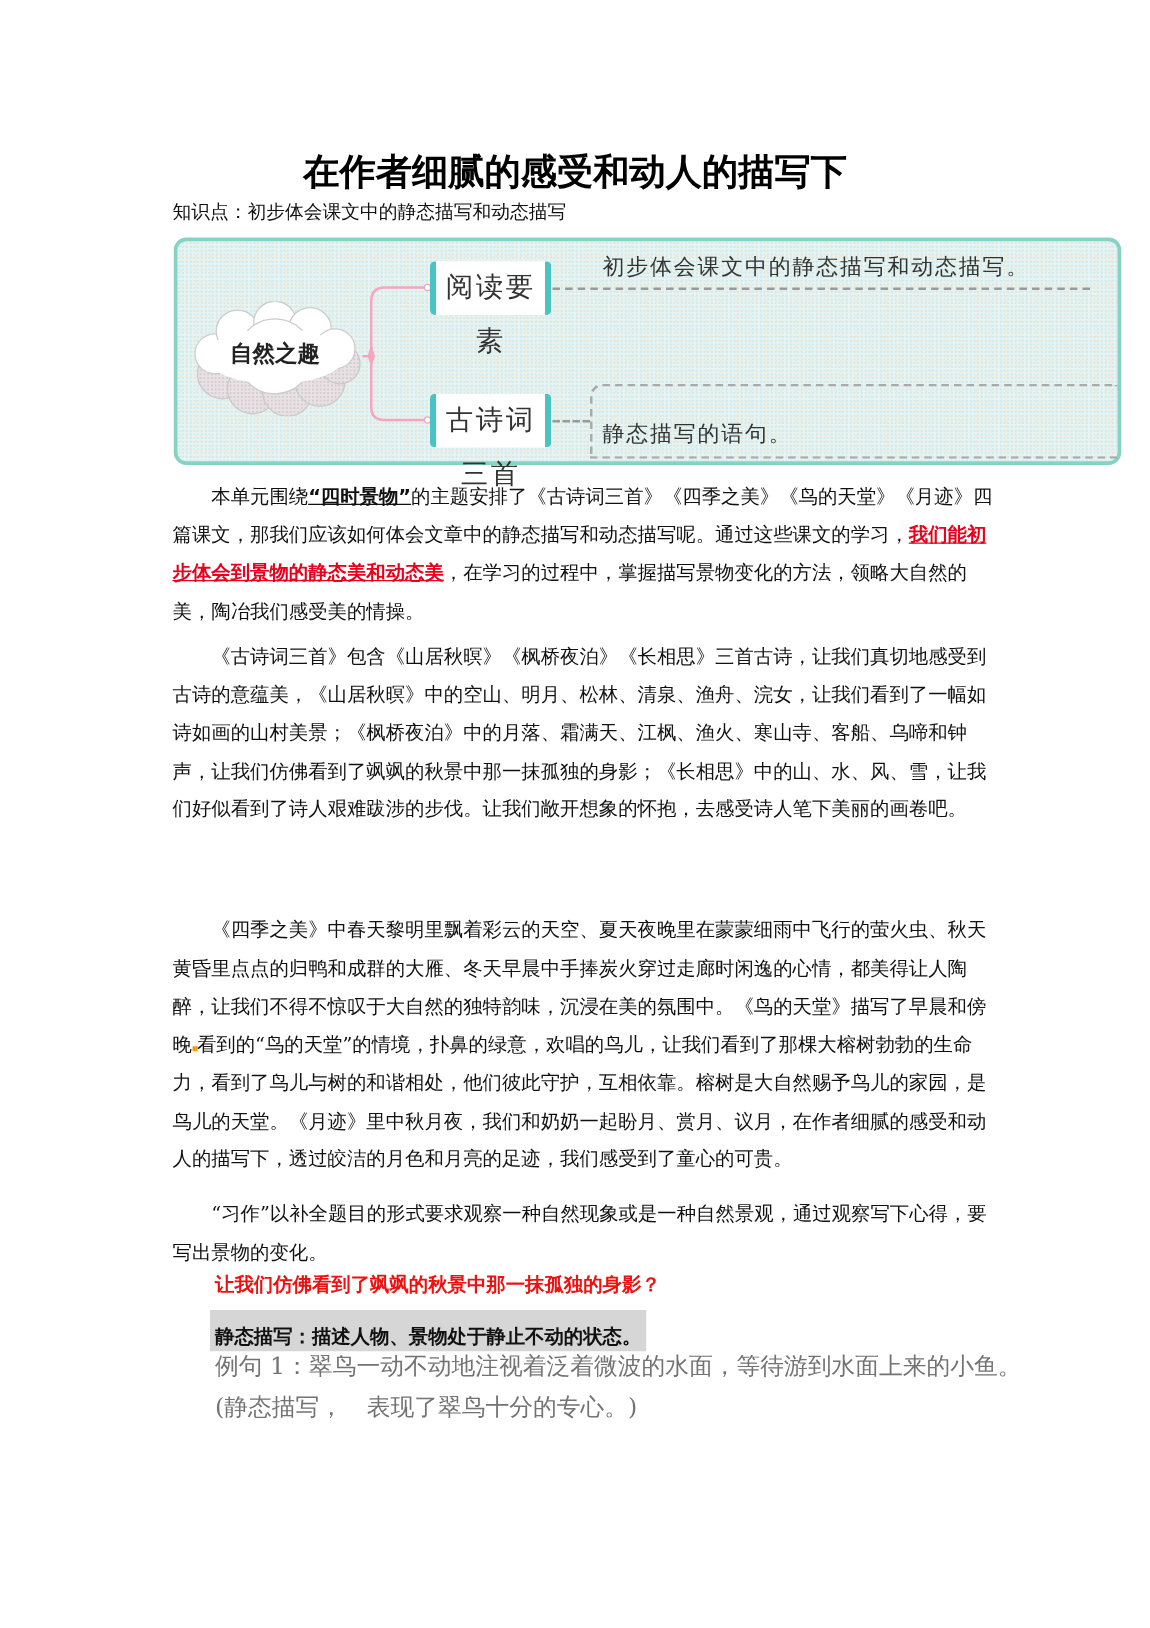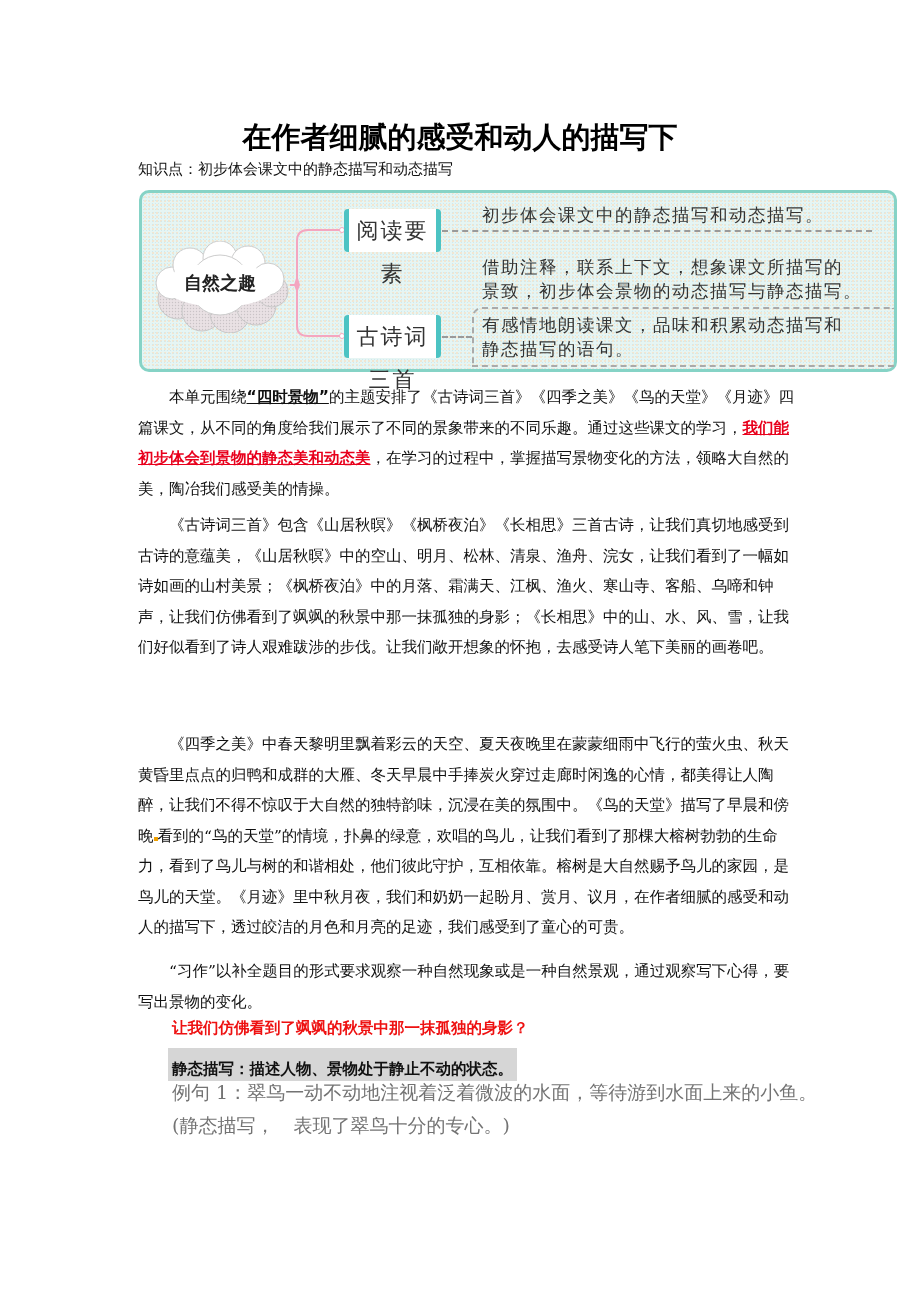--- a/index.html
+++ b/index.html
@@ -20,21 +20,21 @@
   .cloud { position: absolute; left: 8px; top: 48px; width: 140px; height: 92px; }
   .cloud-label { position: absolute; left: 0; width: 140px; top: 30px; text-align: center;
         font-family: "DejaVu Sans", "Liberation Sans", sans-serif; font-size: 18px; font-weight: bold; color: #222; }
   .connector { position: absolute; left: 0; top: 0; }
   .node { position: absolute; background: #fff; border-left: 5px solid #4cc3c3; border-right: 5px solid #4cc3c3;
         border-radius: 4px; box-sizing: border-box; text-align: center;
         font-family: "DejaVu Sans", "Liberation Sans", sans-serif; font-size: 22px; color: #333; letter-spacing: 2px; }
   .node-1 { left: 202px; top: 16px; width: 97px; height: 43px; line-height: 43px; }
   .node-2 { left: 202px; top: 122px; width: 97px; height: 43px; line-height: 43px; }
   .dash { position: absolute; border-top: 2px dashed #9a9a9a; height: 0; }
-  .mm-text { position: absolute; font-family: Liberation Sans, sans-serif; font-size: 17.5px;
+  .mm-text { position: absolute; font-family: Liberation Mono, monospace; font-size: 17.5px;
         color: #333; letter-spacing: 1.5px; line-height: 24px; }
   .mm-box { position: absolute; border: 2px dashed #aaaaaa; border-right: none; border-top: 2px dashed #aaaaaa;
         border-radius: 10px 0 0 0; }
 
   
   .p { position: absolute; left: 138px; width: 660px; font-size: 15.5px; line-height: 30.5px; color: #111; }
   .indent { text-indent: 31px; }
   .topic { font-family: "DejaVu Sans", "Liberation Sans", sans-serif; font-weight: bold; text-decoration: underline; }
   .red-ul { color: #e8001c; font-family: "DejaVu Sans", "Liberation Sans", sans-serif; font-weight: bold; text-decoration: underline; }
   .question { position: absolute; left: 172px; top: 1018px; font-family: "DejaVu Sans", "Liberation Sans", sans-serif;
@@ -86,30 +86,27 @@
     </svg>
     <div class="cloud-label">自然之趣</div>
   </div>
 
   <div class="node node-1">阅读要素</div>
   <div class="node node-2">古诗词三首</div>
 
   <div class="dash" style="left:300px; top:37px; width:430px;"></div>
   <div class="mm-text" style="left:340px; top:10px;">初步体会课文中的静态描写和动态描写。</div>
 
-  <div class="mm-text" style="left:340px; top:62px;">借助注释，联系上下文，想象课文所描写的</div>
-  <div class="mm-text" style="left:340px; top:86px;">景致，初步体会景物的动态描写与静态描写。</div>
 
   <div class="mm-box" style="left:330px; top:114px; width:420px; height:56px; border-bottom:2px dashed #aaaaaa;"></div>
   <div class="dash" style="left:300px; top:143px; width:30px;"></div>
-  <div class="mm-text" style="left:340px; top:120px;">有感情地朗读课文，品味和积累动态描写和</div>
   <div class="mm-text" style="left:340px; top:144px;">静态描写的语句。</div>
 </div>
 
-<div class="p indent" style="top:382px;"><span>本单元围绕</span><span class="topic">“四时景物”</span><span>的主题安排了《古诗词三首》《四季之美》《鸟的天堂》《月迹》四篇课文，从不同的角度给我们展示了不同的景象带来的不同乐趣。通过这些课文的学习，</span><span class="red-ul">我们能初步体会到景物的静态美和动态美</span><span>，在学习的过程中，掌握描写景物变化的方法，领略大自然的美，陶冶我们感受美的情操。</span></div>
+<div class="p indent" style="top:382px;"><span>本单元围绕</span><span class="topic">“四时景物”</span><span>的主题安排了《古诗词三首》《四季之美》《鸟的天堂》《月迹》四篇课文，那我们应该如何体会文章中的静态描写和动态描写呢。通过这些课文的学习，</span><span class="red-ul">我们能初步体会到景物的静态美和动态美</span><span>，在学习的过程中，掌握描写景物变化的方法，领略大自然的美，陶冶我们感受美的情操。</span></div>
 
 <div class="p indent" style="top:510px;">《古诗词三首》包含《山居秋暝》《枫桥夜泊》《长相思》三首古诗，让我们真切地感受到古诗的意蕴美，《山居秋暝》中的空山、明月、松林、清泉、渔舟、浣女，让我们看到了一幅如诗如画的山村美景；《枫桥夜泊》中的月落、霜满天、江枫、渔火、寒山寺、客船、乌啼和钟声，让我们仿佛看到了飒飒的秋景中那一抹孤独的身影；《长相思》中的山、水、风、雪，让我们好似看到了诗人艰难跋涉的步伐。让我们敞开想象的怀抱，去感受诗人笔下美丽的画卷吧。</div>
 
 <div class="p indent" style="top:704px;margin-top:25px;"><span>《四季之美》中春天黎明里飘着彩云的天空、夏天夜晚里在蒙蒙细雨中飞行的萤火虫、秋天黄昏里点点的归鸭和成群的大雁、冬天早晨中手捧炭火穿过走廊时闲逸的心情，都美得让人陶醉，让我们不得不惊叹于大自然的独特韵味，沉浸在美的氛围中。《鸟的天堂》描写了早晨和傍晚</span><span class="marker"></span><span>看到的“鸟的天堂”的情境，扑鼻的绿意，欢唱的鸟儿，让我们看到了那棵大榕树勃勃的生命力，看到了鸟儿与树的和谐相处，他们彼此守护，互相依靠。榕树是大自然赐予鸟儿的家园，是鸟儿的天堂。《月迹》里中秋月夜，我们和奶奶一起盼月、赏月、议月，在作者细腻的感受和动人的描写下，透过皎洁的月色和月亮的足迹，我们感受到了童心的可贵。</span></div>
 
 <div class="p indent" style="top:956px;">“习作”以补全题目的形式要求观察一种自然现象或是一种自然景观，通过观察写下心得，要写出景物的变化。</div>
 
 <div class="question">让我们仿佛看到了飒飒的秋景中那一抹孤独的身影？</div>
 <div class="static-def">静态描写：描述人物、景物处于静止不动的状态。</div>
 <div class="example" style="top:1080px;">例句 1：翠鸟一动不动地注视着泛着微波的水面，等待游到水面上来的小鱼。</div>

